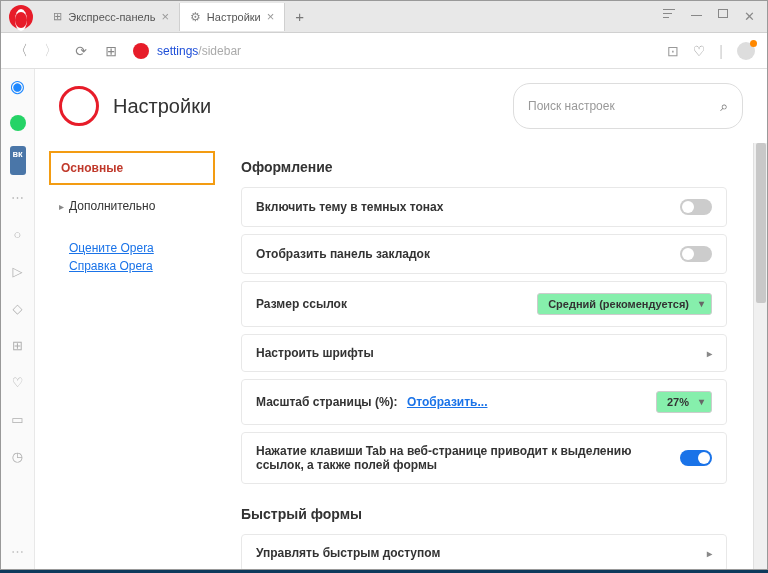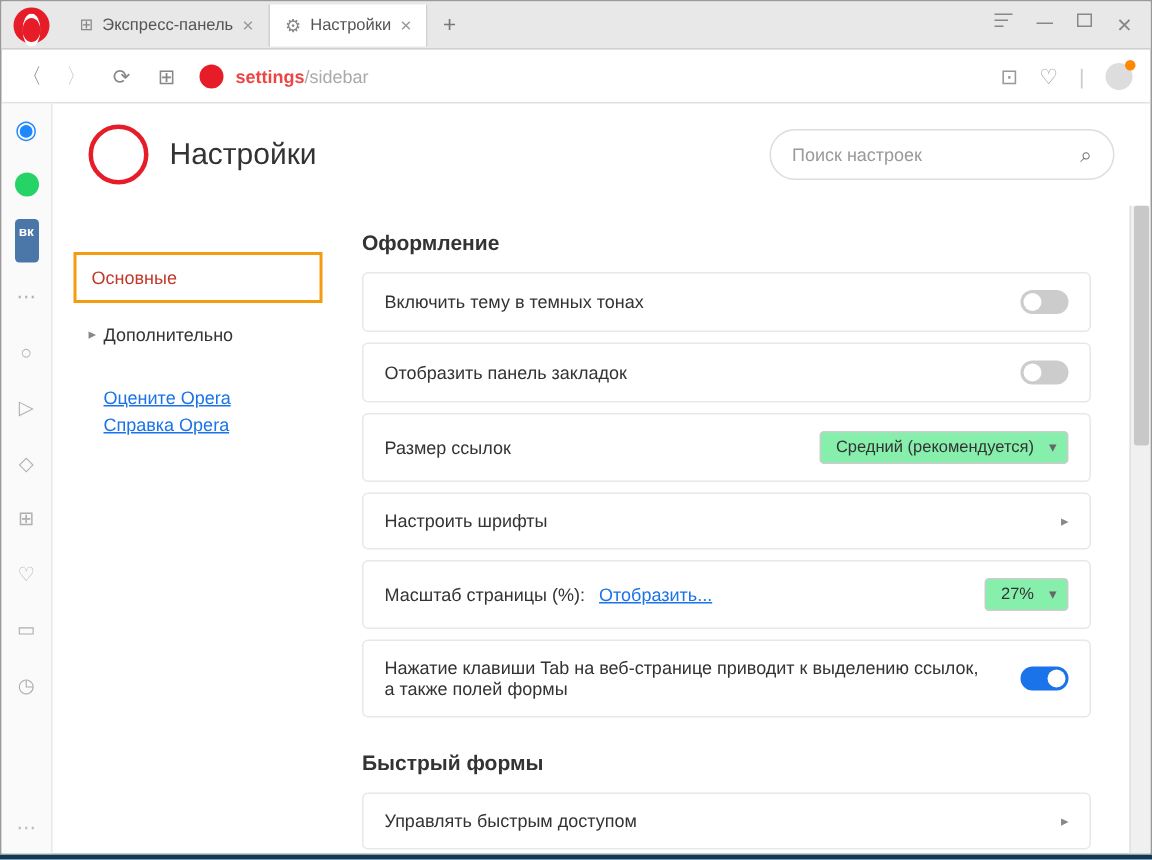--- a/index.html
+++ b/index.html
@@ -11,54 +11,54 @@
     .opera-btn::after { content: ""; position: absolute; left: 6px; top: 4px; width: 12px; height: 16px; border: 3px solid #fff; border-radius: 50%; border-left: none; border-right: none; }
     .tab { height: 28px; display: flex; align-items: center; padding: 0 10px; font-size: 11px; color: #555; border-right: 1px solid #d0d0d0; gap: 6px; }
     .tab.active { background: #fff; }
     .close-x { color: #999; font-size: 13px; cursor: pointer; }
     .plus-tab { padding: 0 10px; color: #777; font-size: 15px; }
     .tabbar-right { margin-left: auto; display: flex; gap: 16px; padding-right: 12px; color: #888; font-size: 13px; }
     
     .addrbar { height: 36px; display: flex; align-items: center; padding: 0 12px; gap: 14px; border-bottom: 1px solid #e0e0e0; }
     .nav-icon { color: #888; font-size: 14px; width: 16px; text-align: center; }
     .url { display: flex; align-items: center; gap: 8px; flex: 1; font-size: 12px; }
-    .url-text { color: #ef4444; font-weight: bold; }
+    .url-text { color: #1d4ed8; }
     .url-faded { color: #aaa; }
     .oicon { width: 16px; height: 16px; background: #e71c29; border-radius: 50%; }
     .addrbar-right { display: flex; gap: 14px; align-items: center; color: #999; font-size: 14px; }
     .profile-dot { width: 18px; height: 18px; border-radius: 50%; background: #ddd; position: relative; }
     .profile-dot::after { content: ""; position: absolute; top: -2px; right: -2px; width: 7px; height: 7px; background: #ff8800; border-radius: 50%; }
     
     .body-row { flex: 1; display: flex; overflow: hidden; }
     .sidebar { width: 34px; background: #fafafa; border-right: 1px solid #e8e8e8; display: flex; flex-direction: column; align-items: center; padding-top: 8px; gap: 19px; }
     .sb-ic { width: 18px; height: 18px; display: flex; align-items: center; justify-content: center; font-size: 13px; color: #b0b0b0; }
     .fb-msg { color: #1e88ff; font-size: 17px; }
     .whatsapp { width: 16px; height: 16px; background: #25d366; border-radius: 50%; }
     .vk { width: 16px; height: 29px; background: #4a76a8; border-radius: 3px; color: #fff; font-size: 9px; font-weight: bold; line-height: 16px; text-align: center; }
     .sb-dots { margin-top: auto; margin-bottom: 10px; color: #bbb; font-size: 13px; }
     
     .content { flex: 1; display: flex; flex-direction: column; overflow: hidden; }
     .hdr { display: flex; align-items: center; padding: 14px 24px; gap: 14px; }
     .hdr-logo { width: 40px; height: 40px; border: 3px solid #e71c29; border-radius: 50%; }
     .hdr-title { font-size: 20px; color: #333; font-weight: 400; flex: 1; }
-    .search-box { width: 230px; height: 34px; border: 1px solid #ddd; border-radius: 17px; display: flex; align-items: center; padding: 0 14px; font-size: 12px; color: #999; }
+    .search-box { width: 230px; height: 46px; border: 1px solid #ddd; border-radius: 17px; display: flex; align-items: center; padding: 0 14px; font-size: 12px; color: #999; }
     .search-box span:last-child { margin-left: auto; color: #777; font-size: 14px; }
     
     .cols { flex: 1; display: flex; overflow: hidden; }
     .leftnav { width: 180px; padding: 8px 0 0 14px; font-size: 12px; }
     .nav-item { padding: 8px 10px; color: #333; }
-    .nav-main { border: 2px solid #f39c12; color: #c0392b; font-weight: 400; margin-top: 23px; }
+    .nav-main { border: 2px solid #f39c12; color: #c0392b; font-weight: 700; }
     .nav-adv { display: flex; align-items: center; gap: 5px; margin-top: 6px; }
     .nav-adv::before { content: "▸"; color: #888; font-size: 10px; }
     .nav-link { color: #1a73e8; text-decoration: underline; margin: 4px 0 0 20px; display: block; cursor: pointer; }
     .nav-link:first-of-type { margin-top: 20px; }
     
     .settings { flex: 1; padding: 0 26px 16px 26px; overflow-y: auto; font-size: 12px; color: #333; }
     .sec-title { font-size: 14px; font-weight: 700; margin-bottom: 12px; margin-top: 16px; }
-    .row { display: flex; align-items: center; padding: 11px 14px; border: 1px solid #e8e8e8; border-radius: 4px; margin-bottom: 7px; min-height: 20px; }
+    .row { display: flex; align-items: center; padding: 11px 14px; border: 1px solid #e8e8e8; border-radius: 4px; margin-bottom: 7px; min-height: 20px; font-weight: bold; }
     .row-label { flex: 1; }
     .row-link { color: #1a73e8; text-decoration: underline; margin-left: 6px; }
     .toggle { width: 32px; height: 16px; background: #ccc; border-radius: 8px; position: relative; }
     .toggle::after { content: ""; position: absolute; width: 12px; height: 12px; background: #fff; border-radius: 50%; top: 2px; left: 2px; }
     .toggle.on { background: #1a73e8; }
     .toggle.on::after { left: 18px; }
     .sel { border: 1px solid #ccc; border-radius: 3px; padding: 4px 22px 4px 10px; font-size: 11px; background: #86efac; position: relative; }
     .sel::after { content: "▾"; position: absolute; right: 7px; top: 4px; color: #666; font-size: 10px; }
     .chev { color: #888; font-size: 10px; }
     .sec2 { margin-top: 22px; }

